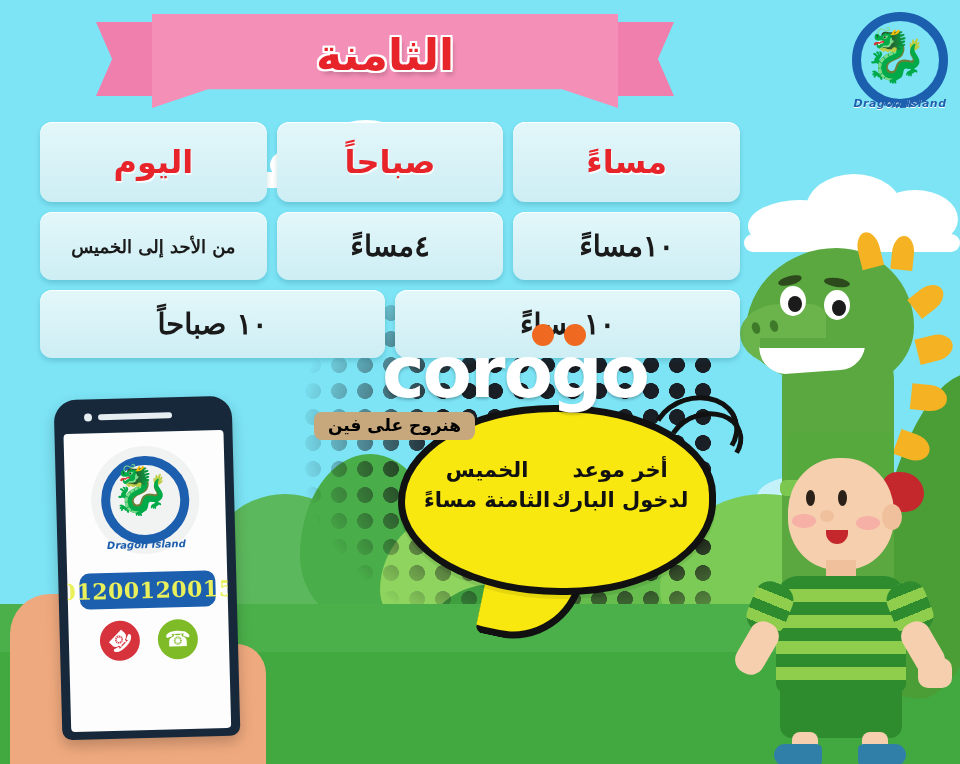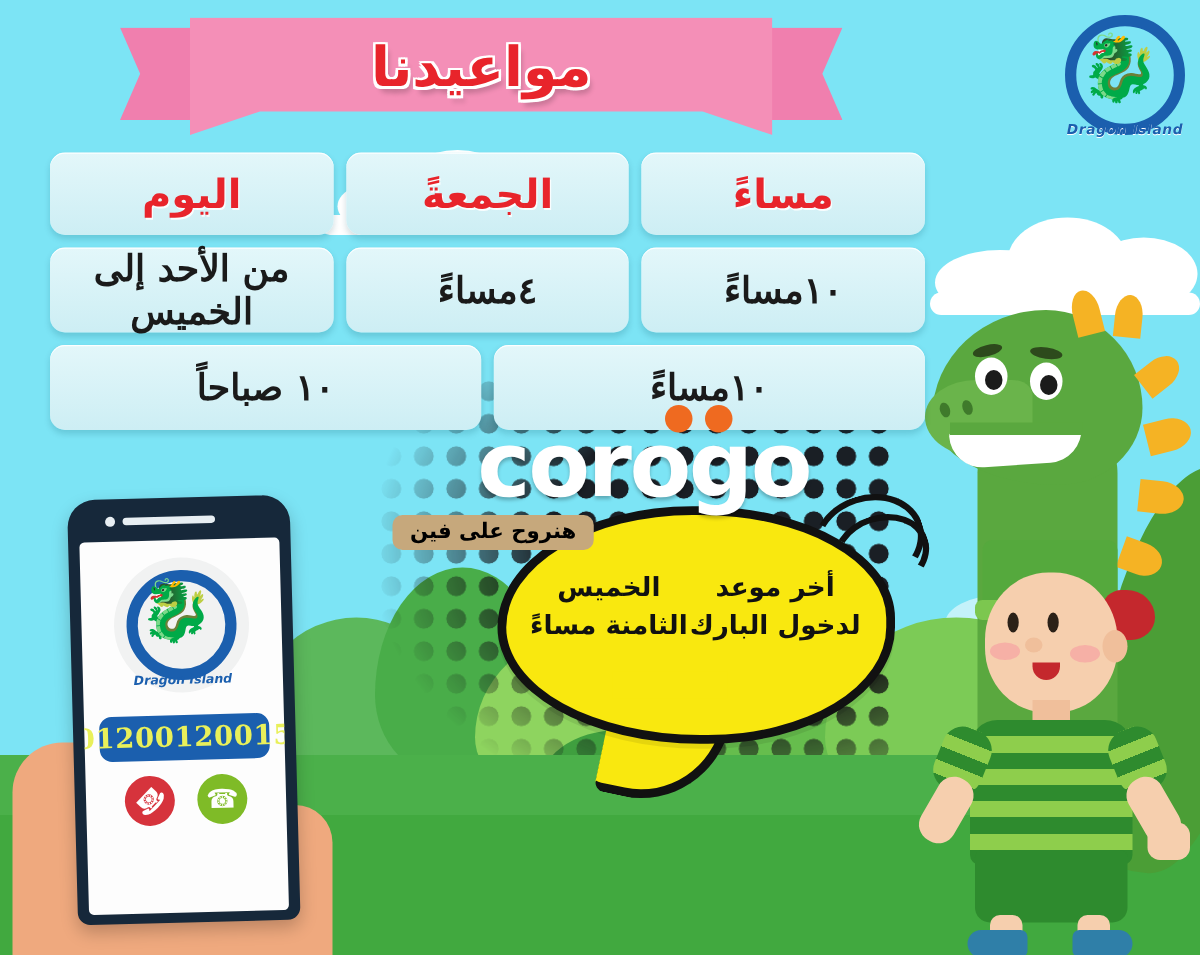--- a/index.html
+++ b/index.html
@@ -80,30 +80,30 @@
   .trow{ display:flex; gap:10px; }
   .cell{
     flex:1 1 0; height:68px; border-radius:12px;
     background:linear-gradient(180deg,#e3f7fa 0%, #cdeef4 100%);
     box-shadow:0 3px 5px rgba(0,70,90,.18), inset 0 1px 0 rgba(255,255,255,.9);
     display:flex; align-items:center; justify-content:center;
     position:relative;
     text-align:center;
   }
   .cell.head{
-    height:66px;
+    height:80px;
     color:#e8242b;
     font-size:32px; font-weight:bold;
     text-shadow:1px 2px 0 rgba(255,255,255,.85);
   }
   .cell.body{
     color:#1a1a1a; font-size:29px; font-weight:bold;
     font-family:"DejaVu Serif","Liberation Serif",serif;
   }
-  .cell.body.small{ font-size:29px; }
+  .cell.body.small{ font-size:18px; }
 
   
   .bubble{
     position:absolute; left:398px; top:405px; width:318px; height:190px;
   }
   .bubble .blob{
     position:absolute; inset:0; background:#f9e80f;
     border:7px solid #111; border-radius:50% 50% 48% 52% / 52% 48% 50% 50%;
     box-shadow:0 4px 0 rgba(0,0,0,.08);
   }
@@ -359,28 +359,28 @@
     <div style="position:absolute; left:122px; top:300px; width:26px; height:48px; background:#f6cfae; border-radius:8px;"></div>
 
     <div style="position:absolute; left:34px; top:312px; width:48px; height:22px; background:#2f7fa8; border-radius:12px 6px 6px 12px;"></div>
     <div style="position:absolute; left:118px; top:312px; width:48px; height:22px; background:#2f7fa8; border-radius:6px 12px 12px 6px;"></div>
   </div>
 
   <div class="ribbon">
     <div class="tailL"></div>
     <div class="tailR"></div>
     <div class="band"></div>
-    <div class="title">مواعيدنا</div>
+    <div class="title">الثامنة</div>
   </div>
 
   <div class="table">
 
     <div class="trow">
       <div class="cell head">مساءً</div>
-      <div class="cell head">الجمعةً</div>
+      <div class="cell head">صباحاً</div>
       <div class="cell head">اليوم</div>
     </div>
 
     <div class="trow">
       <div class="cell body">١٠مساءً</div>
       <div class="cell body">٤مساءً</div>
       <div class="cell body small">من الأحد إلى الخميس</div>
     </div>
 
     <div class="trow">

